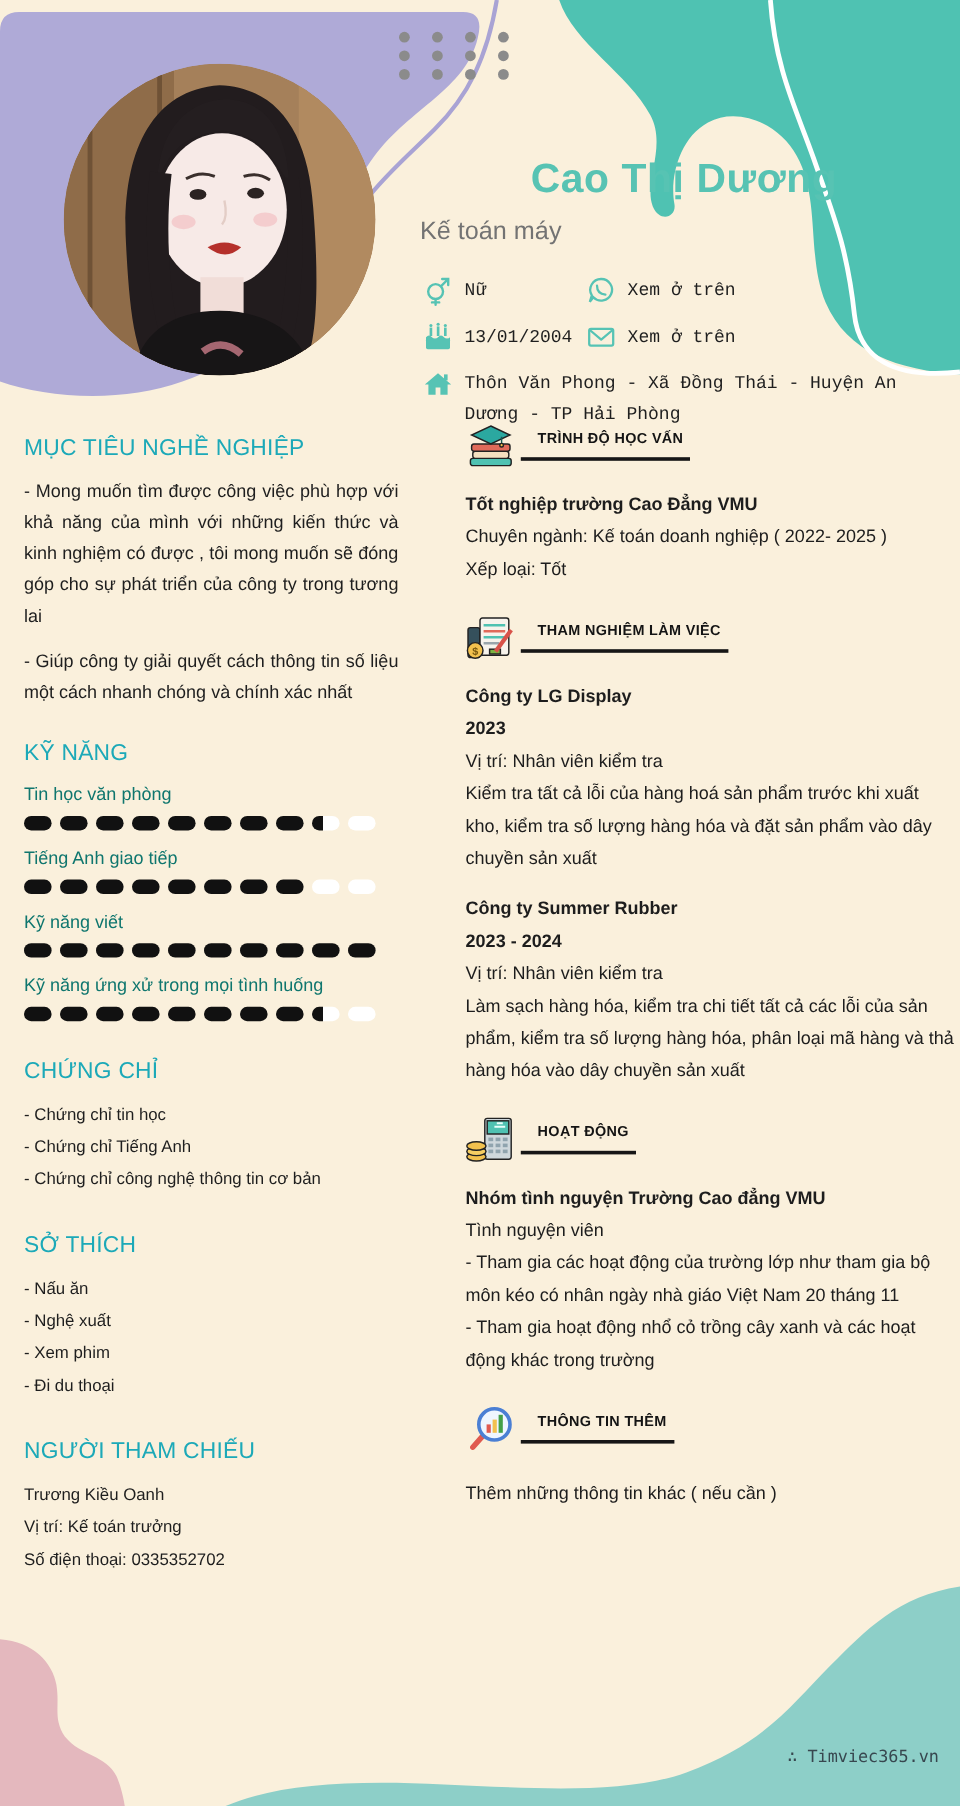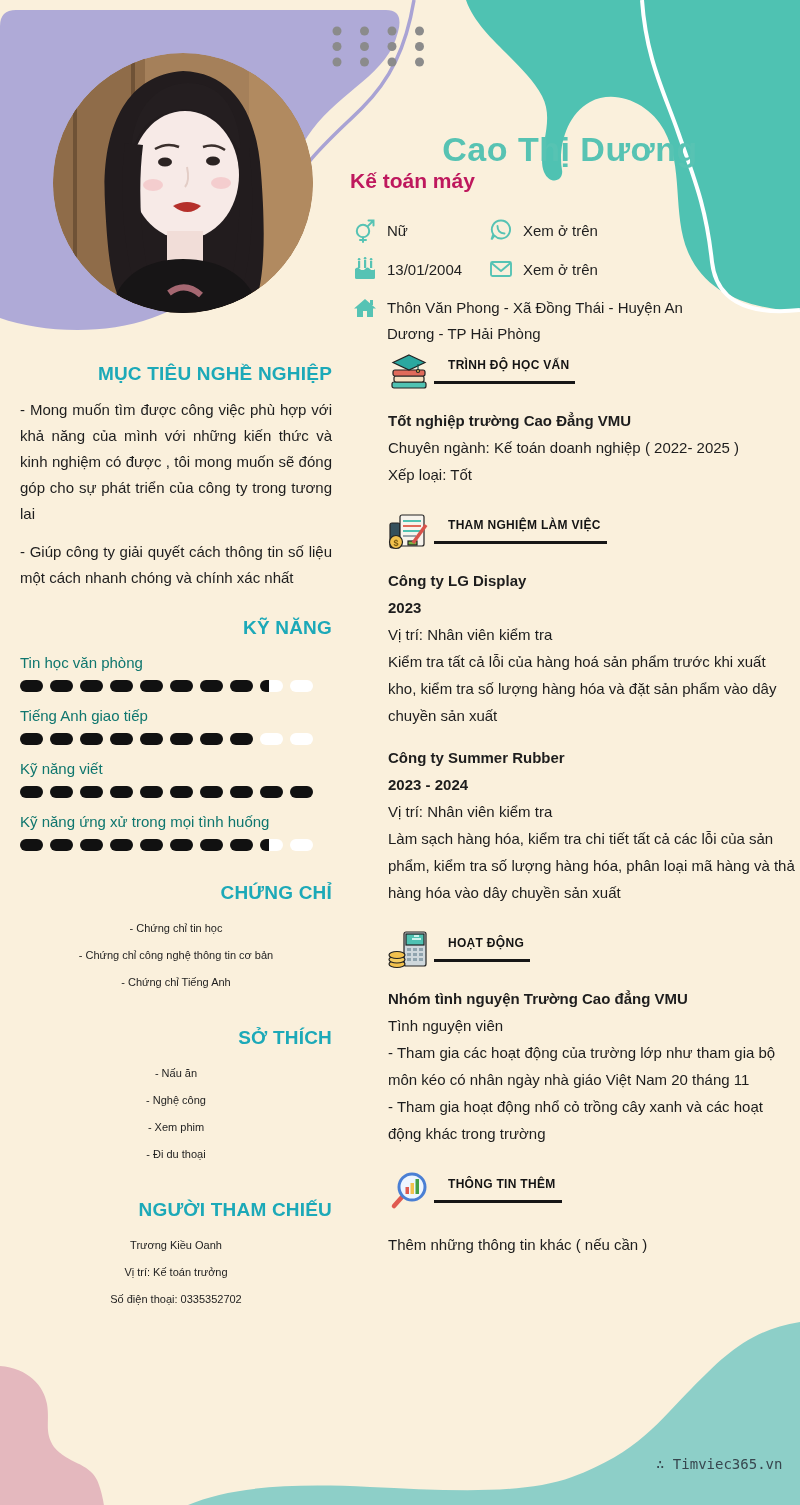--- a/index.html
+++ b/index.html
@@ -2,34 +2,34 @@
 <html><head>
 <meta charset="utf-8">
 <style>
   html,body{margin:0;padding:0;}
   body{width:800px;height:1505px;font-family:"Liberation Sans",sans-serif;}
   .page{position:relative;width:800px;height:1505px;background:#FAF0DC;overflow:hidden;}
   .deco{position:absolute;left:0;top:0;z-index:0;}
   .avatar{position:absolute;left:53px;top:53px;width:260px;height:260px;border-radius:50%;overflow:hidden;z-index:2;}
   .header{position:absolute;left:350px;top:130px;width:440px;z-index:3;}
   .name{font-size:34px;font-weight:bold;color:#57C3B3;letter-spacing:.5px;text-align:center;}
-  .job-title{font-size:21px;color:#be185d;margin-top:0;font-weight:bold;}
+  .job-title{font-size:21px;color:#737373;margin-top:12px;}
   .contact{margin-top:24px;margin-left:2px;}
   .contact-row{display:flex;margin-top:13px;align-items:flex-start;}
-  .ccell{display:flex;align-items:flex-start;}
+  .ccell{display:flex;align-items:flex-start;font-family:Liberation Mono, monospace;}
   .ccell.w1{width:136px;}
   .cicon{width:26px;height:26px;margin-right:9px;flex:0 0 26px;display:inline-block;}
   .ctext{font-size:15px;color:#1F1F1F;line-height:25px;padding-top:1px;}
   .addr-line{font-size:15px;color:#1F1F1F;line-height:26px;}
   .col-left{position:absolute;left:20px;top:363px;width:312px;z-index:3;}
   .col-right{position:absolute;left:388px;top:350px;width:407px;z-index:3;}
-  .lh{font-size:19px;font-weight:bold;color:#1CA9B8;margin:0;letter-spacing:.2px;text-align:right;}
+  .lh{font-size:19px;font-weight:normal;color:#1CA9B8;margin:0;letter-spacing:.2px;}
   .para{font-size:15px;color:#1E1E1E;line-height:26px;margin-top:12px;}
   .justify{text-align:justify;}
-  .line{font-size:11px;color:#1E1E1E;line-height:27px;text-align:center;}
+  .line{font-size:14px;color:#1E1E1E;line-height:27px;}
   .list-block{margin-top:11px;}
   .mt-sk{margin-top:26px;}
   .mt-sec{margin-top:31px;}
   .skill{margin-top:15px;}
   .skill-label{font-size:15px;color:#0f766e;}
   .pills{display:flex;gap:7px;margin-top:9px;}
   .pill{width:23px;height:12px;border-radius:6px;}
   .pill.full{background:#111;}
   .pill.empty{background:#fff;}
   .pill.half{background:linear-gradient(90deg,#111 40%,#fff 40%);}
@@ -242,28 +242,28 @@
             <span class="pill full"></span>
             <span class="pill half"></span>
             <span class="pill empty"></span>
           </div>
         </div>
       </div>
 
     <h2 class="lh mt-sec">CHỨNG CHỈ</h2>
     <div class="list-block">
         <div class="line">- Chứng chỉ tin học</div>
+        <div class="line">- Chứng chỉ Tiếng Anh</div>
         <div class="line">- Chứng chỉ công nghệ thông tin cơ bản</div>
-        <div class="line">- Chứng chỉ Tiếng Anh</div>
       </div>
 
     <h2 class="lh mt-sec">SỞ THÍCH</h2>
     <div class="list-block">
         <div class="line">- Nấu ăn</div>
-        <div class="line">- Nghệ công</div>
+        <div class="line">- Nghệ xuất</div>
         <div class="line">- Xem phim</div>
         <div class="line">- Đi du thoại</div>
       </div>
 
     <h2 class="lh mt-sec">NGƯỜI THAM CHIẾU</h2>
     <div class="list-block">
         <div class="line">Trương Kiều Oanh</div>
         <div class="line">Vị trí: Kế toán trưởng</div>
         <div class="line">Số điện thoại: 0335352702</div>
       </div>

